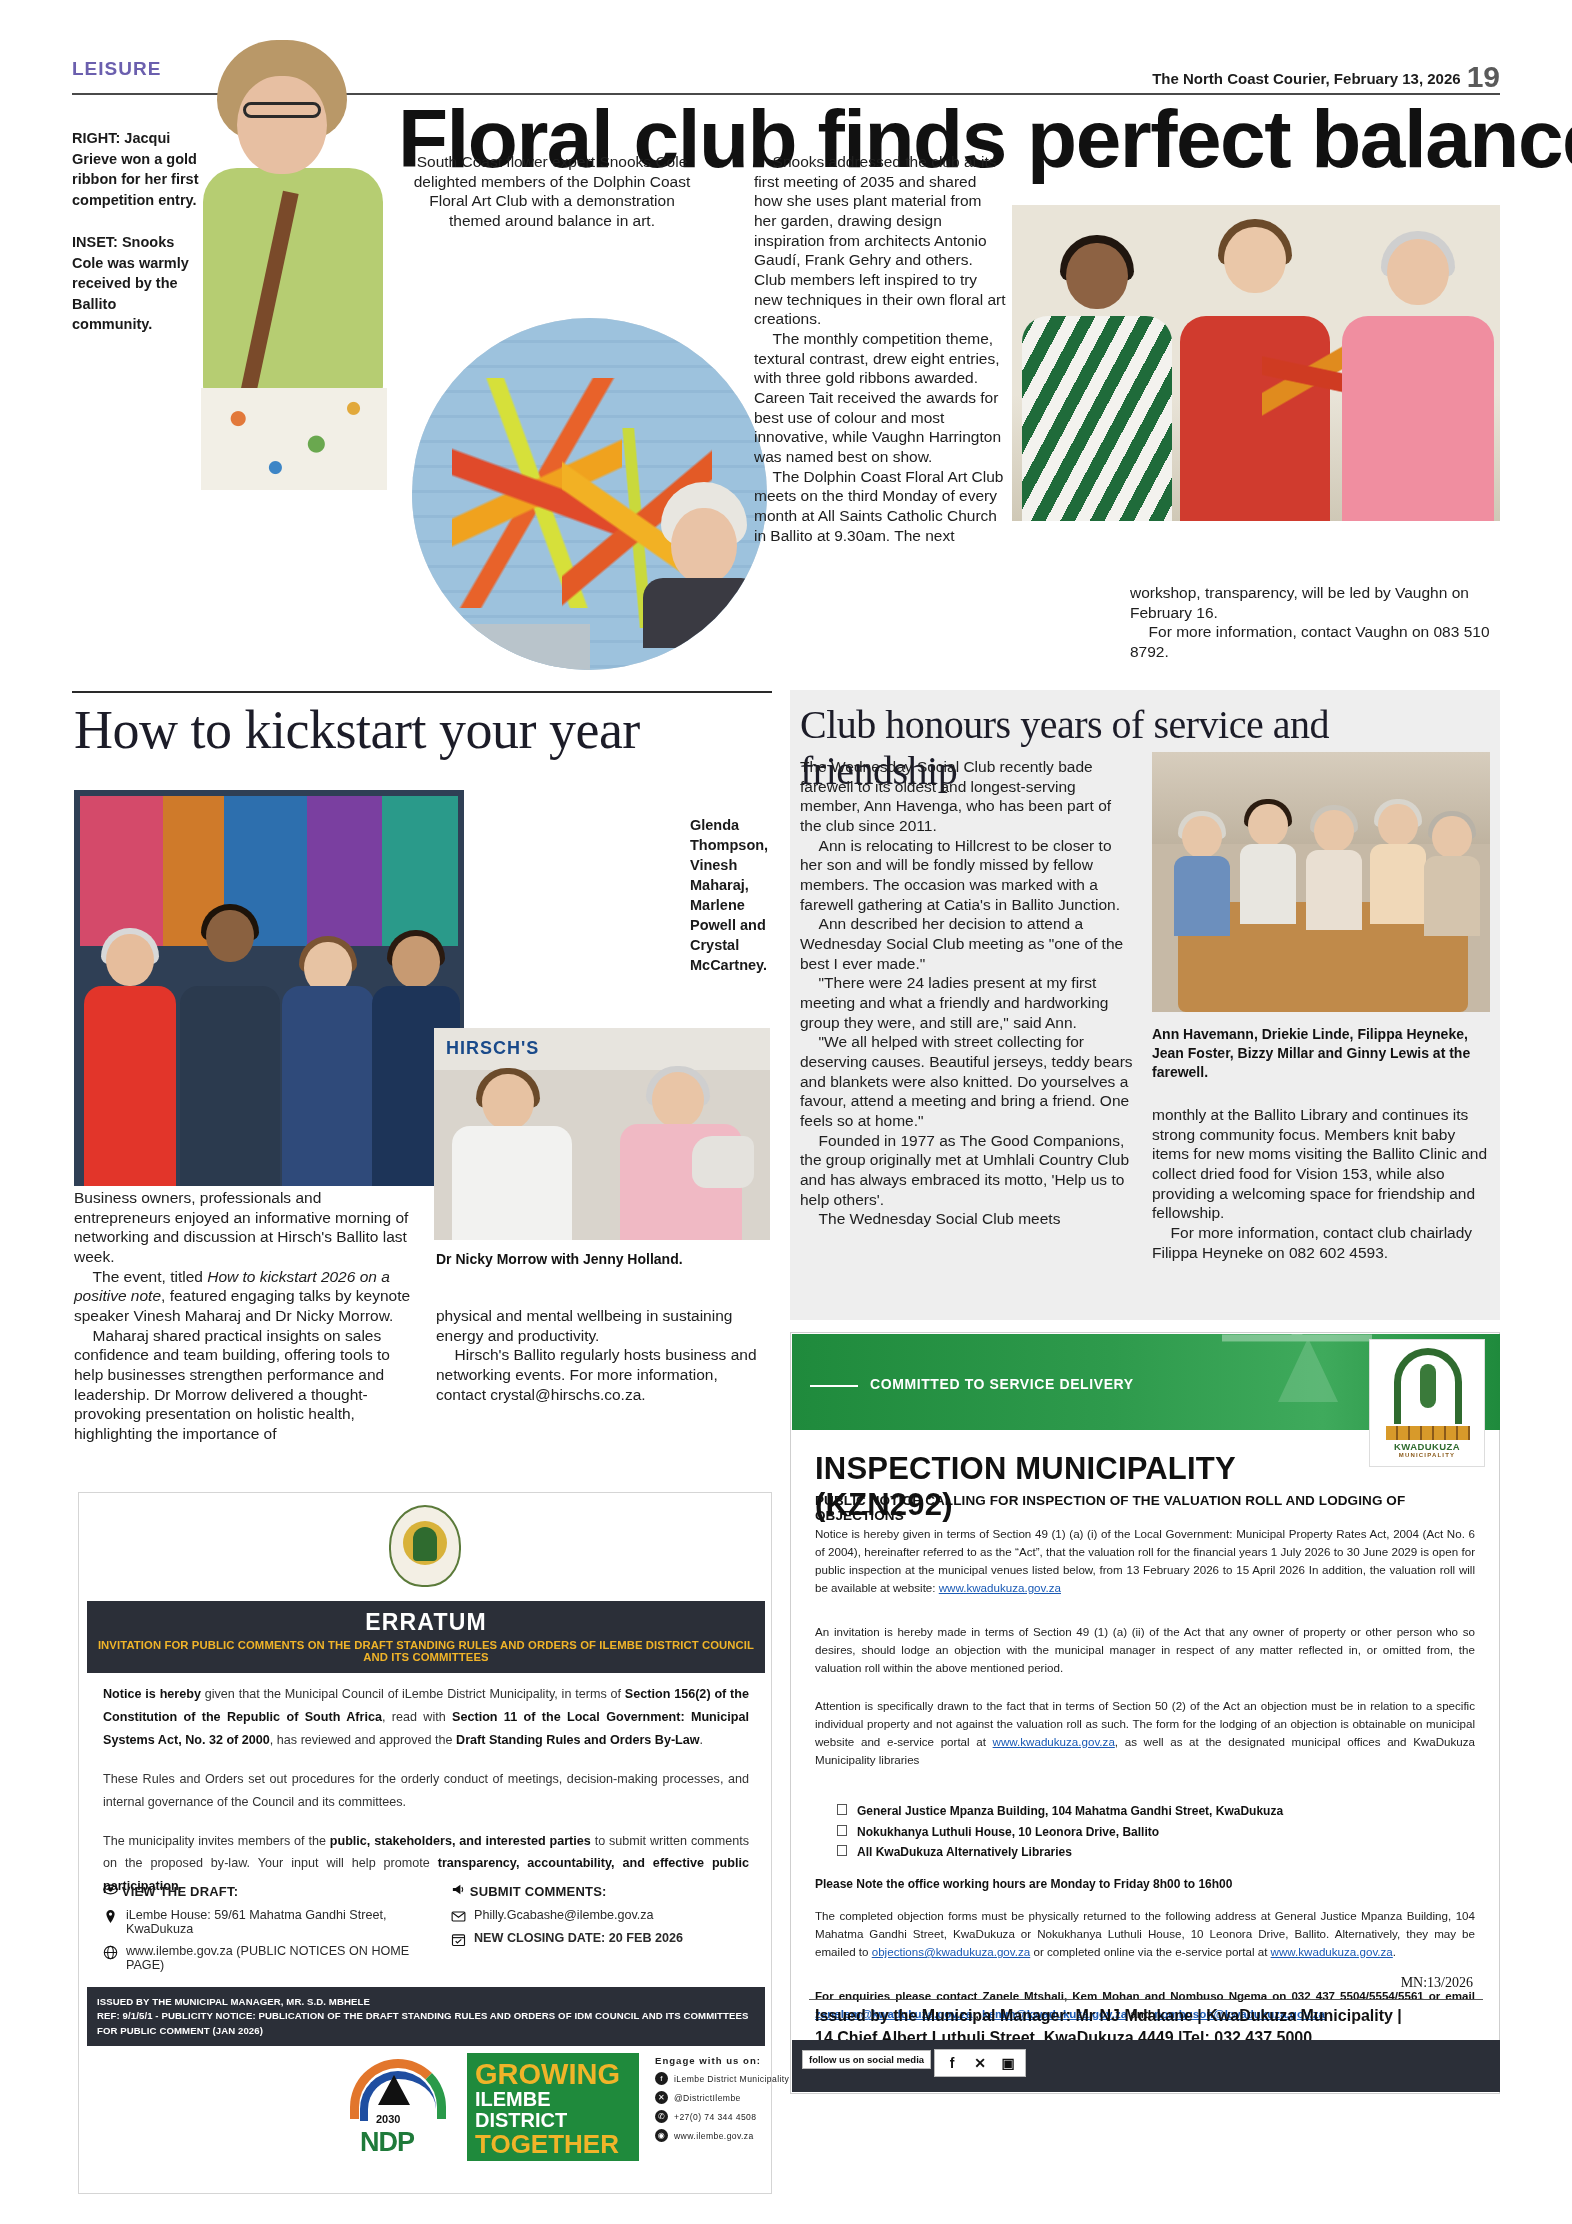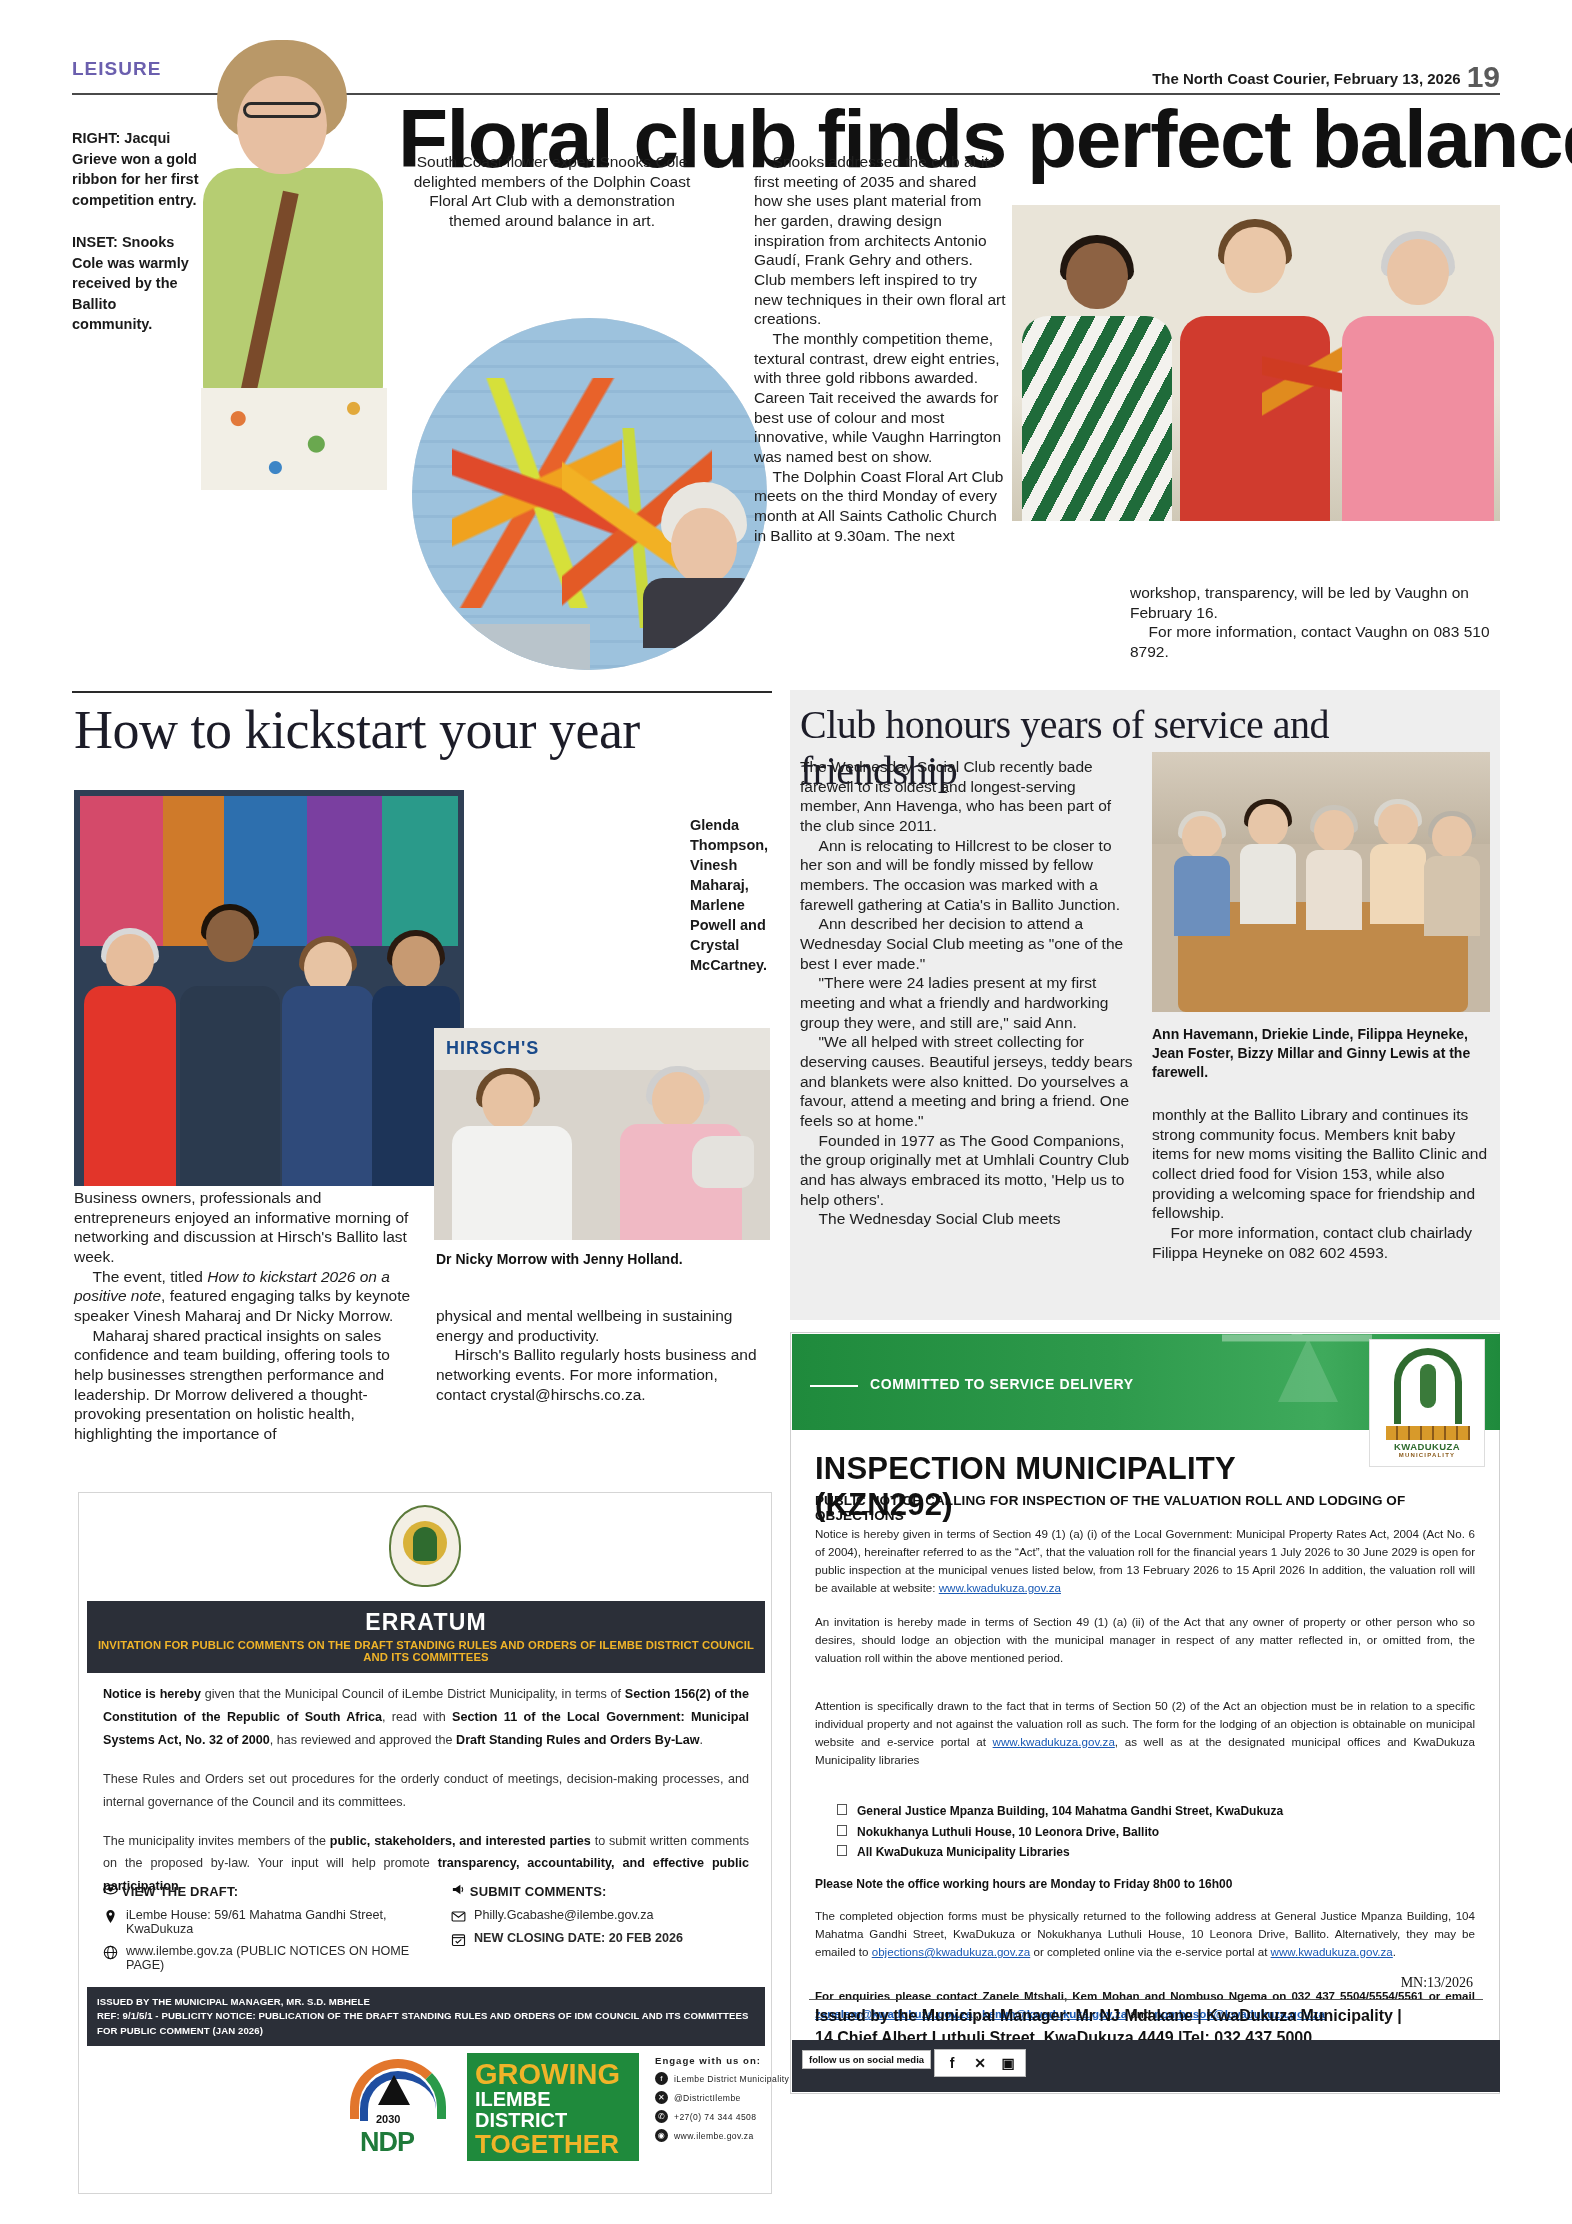--- a/index.html
+++ b/index.html
@@ -576,38 +576,38 @@
       <div class="n2">MUNICIPALITY</div>
     </div>
 
     <div id="kwa-title">INSPECTION MUNICIPALITY (KZN292)</div>
     <div id="kwa-sub">PUBLIC NOTICE CALLING FOR INSPECTION OF THE VALUATION ROLL AND LODGING OF OBJECTIONS</div>
 
     <div class="kwa-body" style="top:192px;">
       <span>Notice is hereby given in terms of Section 49 (1) (a) (i) of the Local Government: Municipal Property Rates Act, 2004 (Act No. 6 of 2004), hereinafter referred to as the “Act”, that the valuation roll for the financial years 1 July 2026  to 30 June 2029 is open for public inspection at the municipal venues listed below, from 13 February 2026 to 15 April 2026 In addition, the valuation roll will be available at website:  </span><span class="lnk">www.kwadukuza.gov.za</span>
     </div>
 
-    <div class="kwa-body" style="top:280px;">An invitation is hereby made in terms of Section 49 (1) (a) (ii) of the Act that any owner of property or other person who so desires, should lodge an objection with the municipal manager in respect of any matter reflected in, or omitted from, the valuation roll within the above mentioned period.</div>
+    <div class="kwa-body" style="top:290px;">An invitation is hereby made in terms of Section 49 (1) (a) (ii) of the Act that any owner of property or other person who so desires, should lodge an objection with the municipal manager in respect of any matter reflected in, or omitted from, the valuation roll within the above mentioned period.</div>
 
     <div class="kwa-body" style="top:364px;">
       <span>Attention is specifically drawn to the fact that in terms of Section 50 (2) of the Act an objection must be in relation to a specific individual property and not against the valuation roll as such. The form for the lodging of an objection is obtainable on municipal website and e-service portal at </span><span class="lnk">www.kwadukuza.gov.za</span><span>, as well as at the designated municipal offices and KwaDukuza Municipality libraries</span>
     </div>
 
     <div class="kwa-list" style="top:468px;">
       <div class="li">
           <span class="bx"></span>
           <span>General Justice Mpanza Building, 104 Mahatma Gandhi Street, KwaDukuza</span>
         </div>
       <div class="li">
           <span class="bx"></span>
           <span>Nokukhanya Luthuli House, 10 Leonora Drive, Ballito</span>
         </div>
       <div class="li">
           <span class="bx"></span>
-          <span>All KwaDukuza Municipality Libraries</span>
+          <span>All KwaDukuza Alternatively Libraries</span>
         </div>
     </div>
 
     <div class="kwa-body" style="top:542px; font-weight:700; color:#111; font-size:12px;">Please Note the office working hours are Monday to Friday 8h00 to 16h00</div>
 
     <div class="kwa-body" style="top:574px;">
       <span>The completed objection forms must be physically returned to the following address at General Justice Mpanza Building, 104 Mahatma Gandhi Street, KwaDukuza or Nokukhanya Luthuli House, 10 Leonora Drive, Ballito. Alternatively, they may be emailed to </span><span class="lnk">objections@kwadukuza.gov.za</span><span> or completed online via the e-service portal at </span><span class="lnk">www.kwadukuza.gov.za</span><span>.</span>
     </div>
 
     <div class="kwa-body" style="top:654px; font-weight:700; color:#111;">

